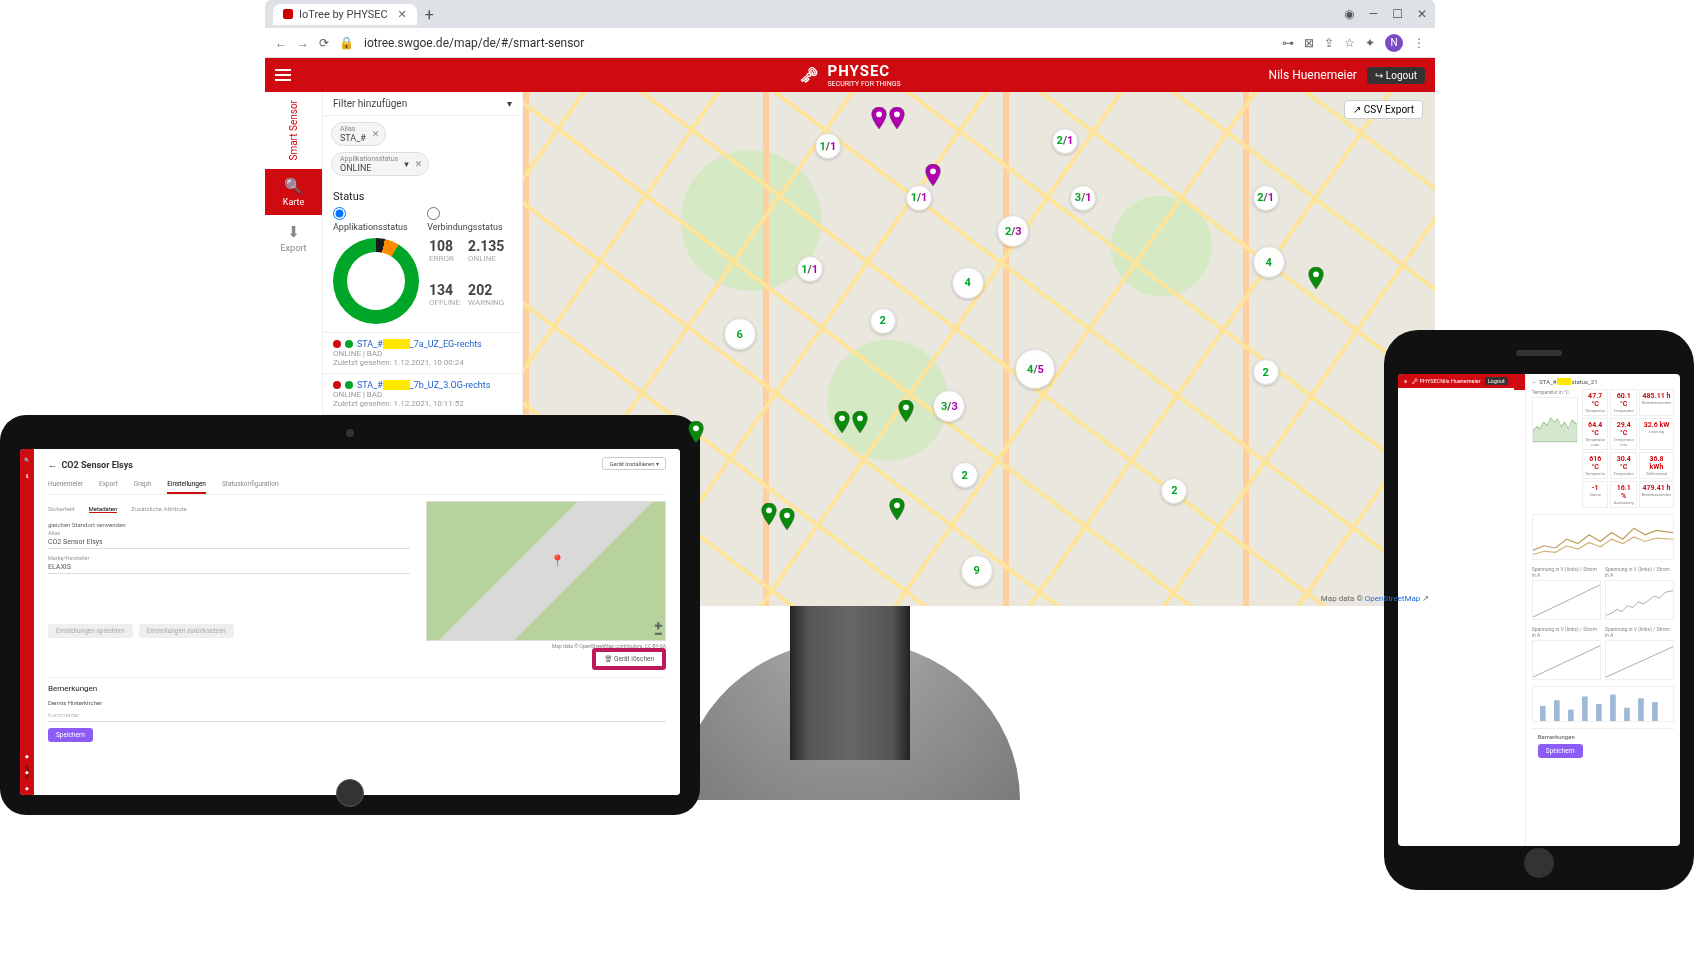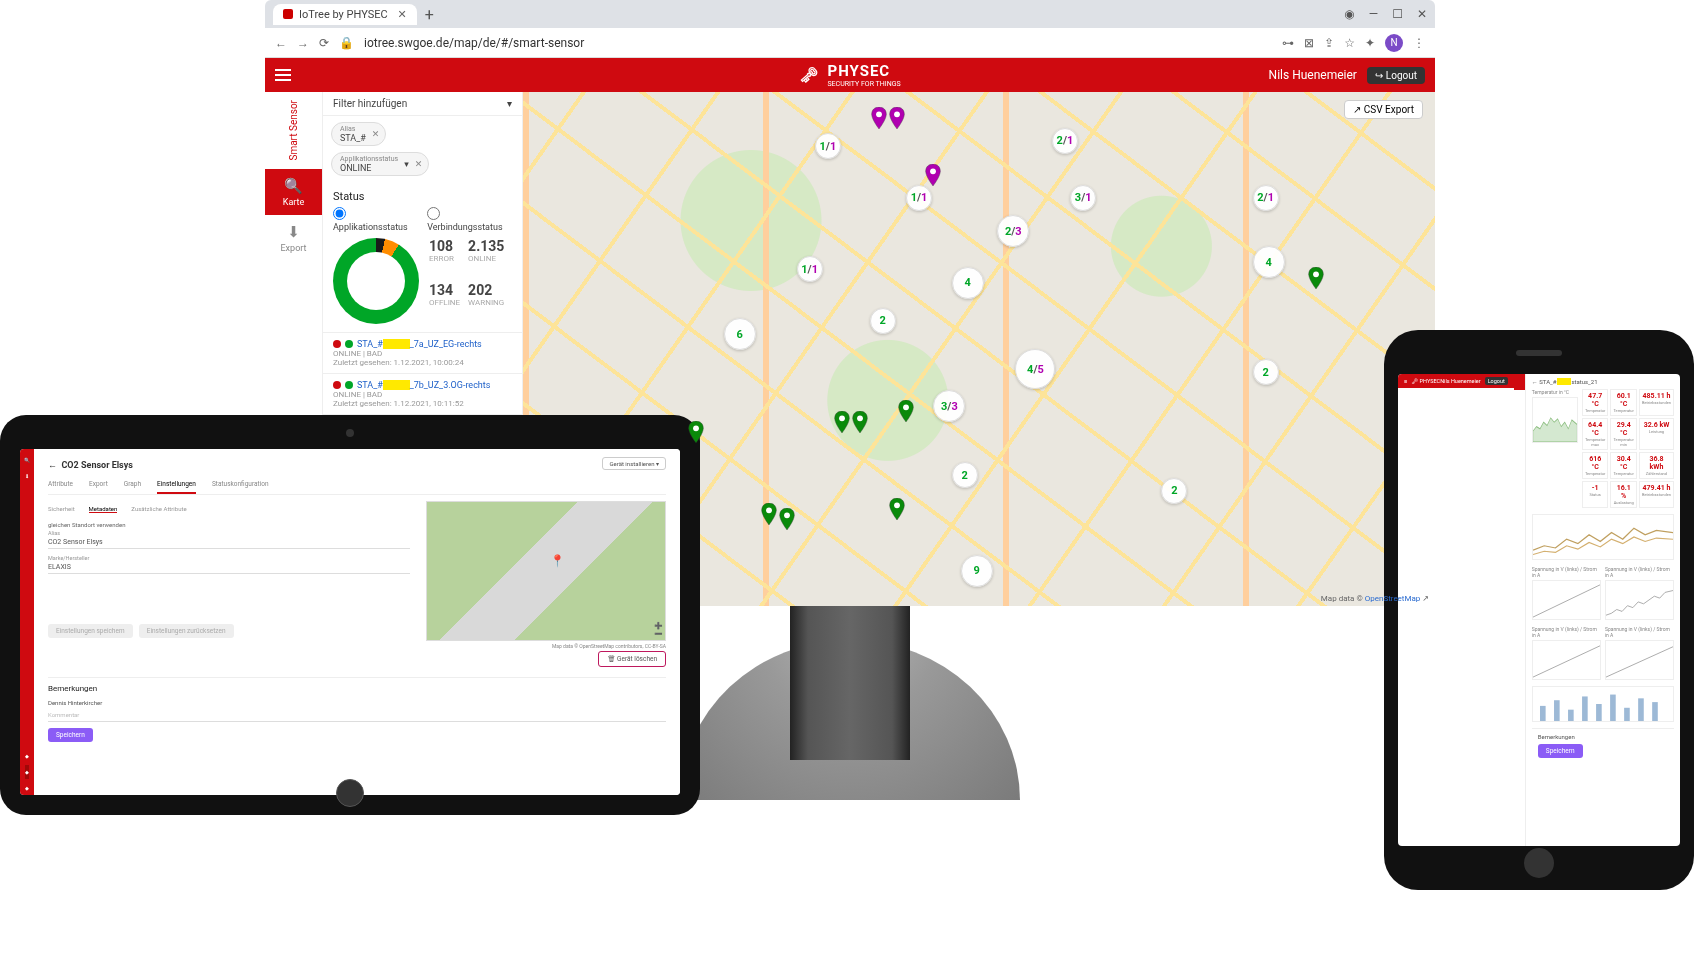--- a/index.html
+++ b/index.html
@@ -141,21 +141,21 @@
   .subtabs span.act{color:#000;border-bottom:1px solid #cf0a10;}
   .formrow{display:flex;gap:24px;}
   .fcol{flex:1;}
   .flabel{font-size:5.5px;color:#999;}
   .fval{font-size:7px;border-bottom:1px solid #ddd;padding:2px 0;}
   .tab-map{width:240px;height:140px;background:linear-gradient(135deg,#b7d29c 0 40%,#d9d9d9 40% 60%,#b7d29c 60%);position:relative;border:1px solid #ddd;}
   .tab-map .tm-pin{position:absolute;left:52%;top:38%;color:#f39c12;font-size:12px;}
   .btn-sm{padding:3px 8px;border-radius:3px;font-size:6.5px;}
   .btn-red{background:#8b5cf6;color:#fff;}
   .btn-gray{background:#eee;color:#aaa;}
-  .btn-outline{border:1px solid #be185d;text-align:center;}
+  .btn-outline{border:4px solid #be185d;text-align:center;}
 
   
   .phone{position:absolute;right:0;top:330px;width:310px;height:560px;background:#111;border-radius:34px;padding:44px 14px;}
   .phone-screen{width:100%;height:100%;background:#fff;border-radius:4px;overflow:hidden;font-size:5px;color:#555;display:flex;flex-direction:row;}
   .phone-home{position:absolute;left:50%;bottom:12px;transform:translateX(-50%);width:30px;height:30px;border-radius:50%;background:#333;}
   .phone-speaker{position:absolute;left:50%;top:20px;transform:translateX(-50%);width:46px;height:6px;border-radius:3px;background:#333;}
   .ph-chrome{height:10px;background:#eee;}
   .ph-addr{height:10px;background:#fff;border-bottom:1px solid #ddd;}
   .ph-header{height:14px;background:#cf0a10;color:#fff;display:flex;align-items:center;justify-content:space-between;padding:0 6px;font-size:5.5px;}
   .ph-body{flex:1;display:flex;overflow:hidden;}
@@ -470,21 +470,21 @@
       <div class="ri bottom">◆</div>
       <div class="ri" style="background:#a00808">◆</div>
       <div class="ri">◆</div>
     </div>
     <div class="tab-content">
       <div class="tpage-h">
         <h3><span>←</span>&nbsp;&nbsp;<span>CO2 Sensor Elsys</span></h3>
         <span class="outline-btn">Gerät installieren ▾</span>
       </div>
       <div class="tab-tabs" id="tab-tabs">
-          <span>Attribute</span>
+          <span>Huenemeier</span>
           <span>Export</span>
           <span>Graph</span>
           <span class="act">Einstellungen</span>
           <span>Statuskonfiguration</span>
         </div>
       <div style="display:flex;gap:16px;">
         <div style="flex:1;">
           <div class="subtabs" id="subtabs">
               <span>Sicherheit</span>
               <span class="act">Metadaten</span>

